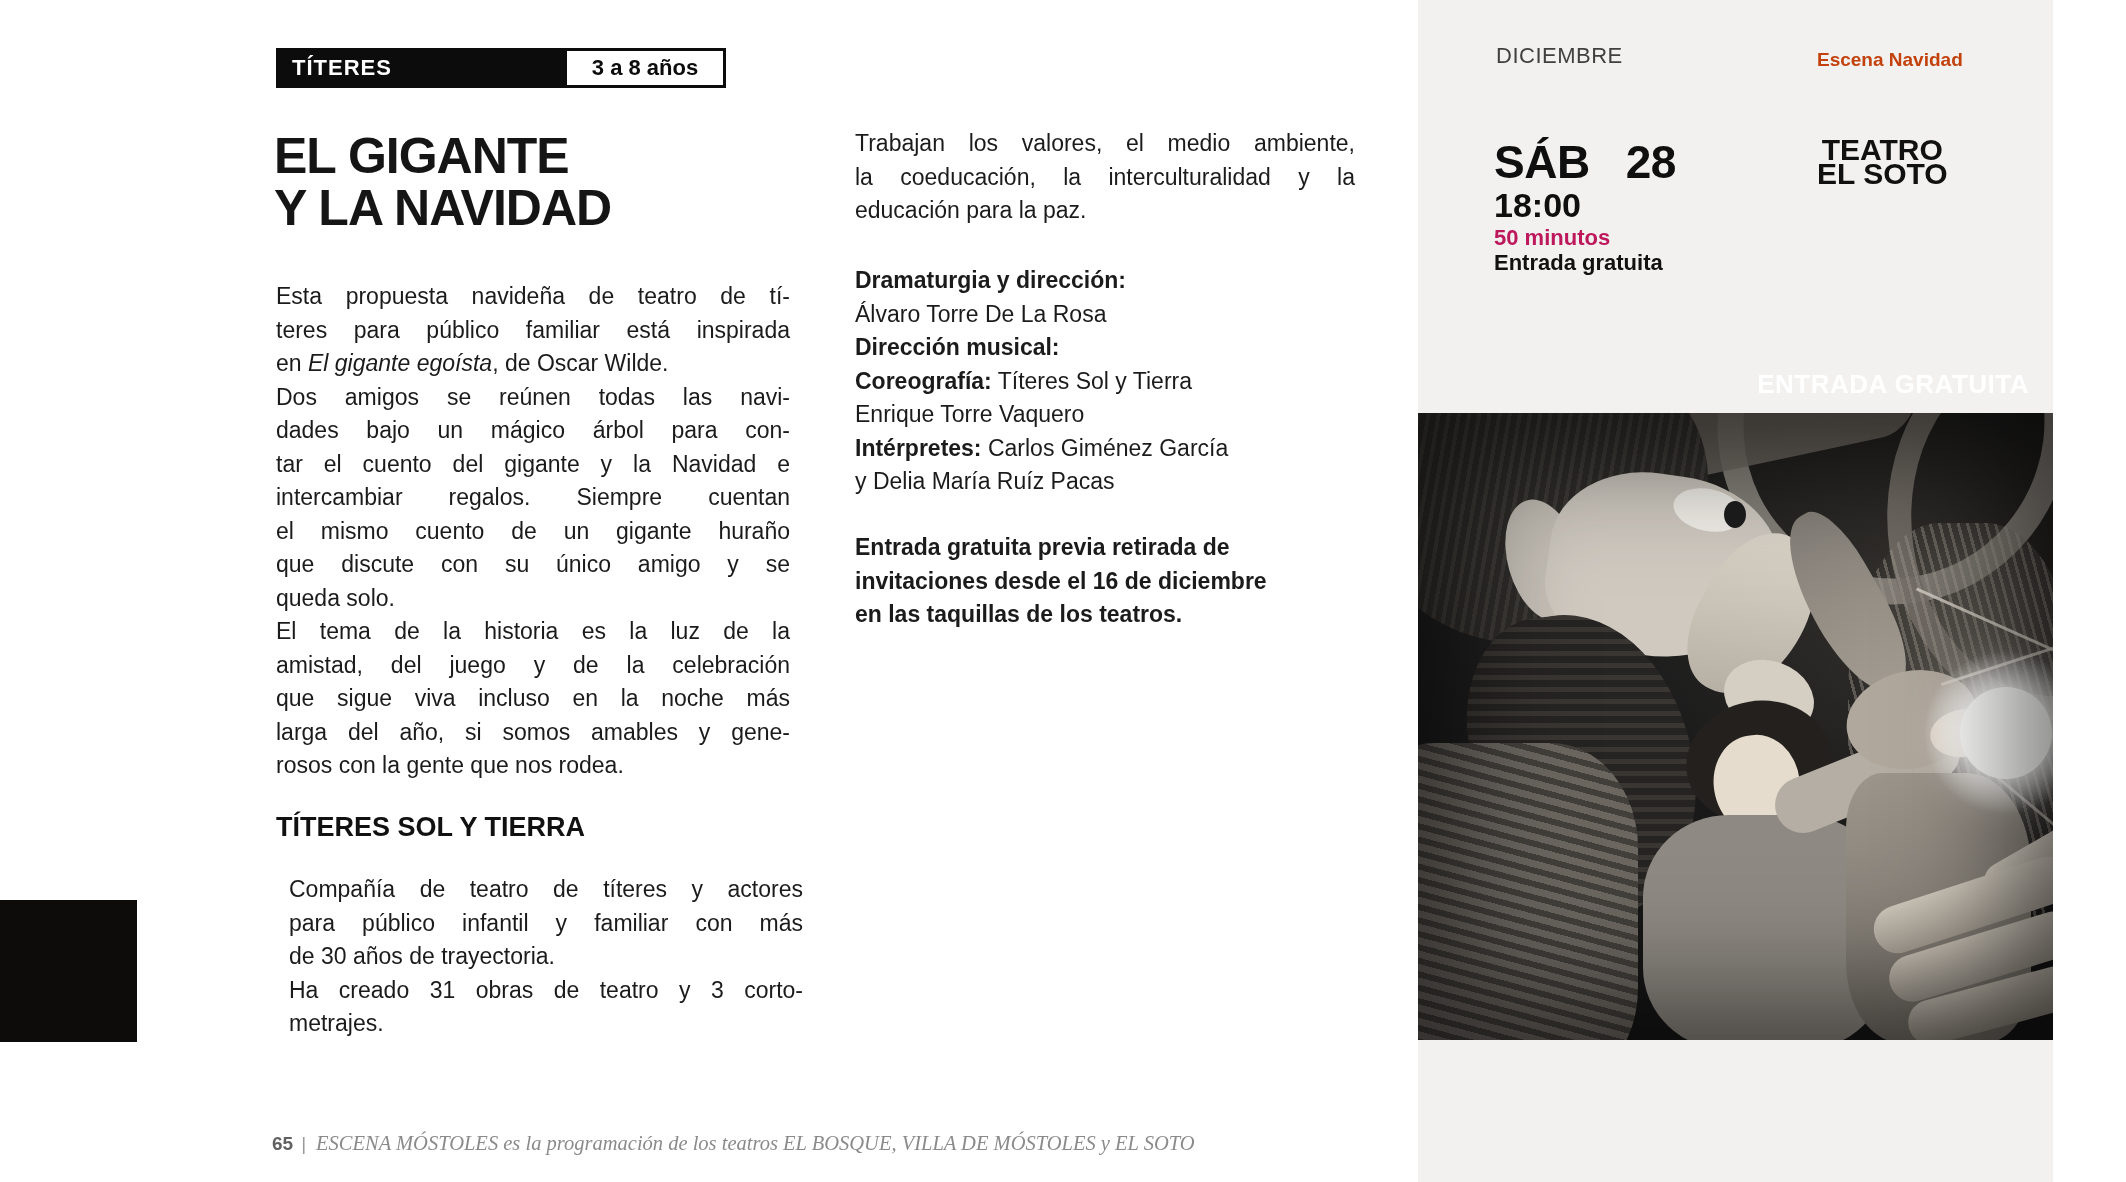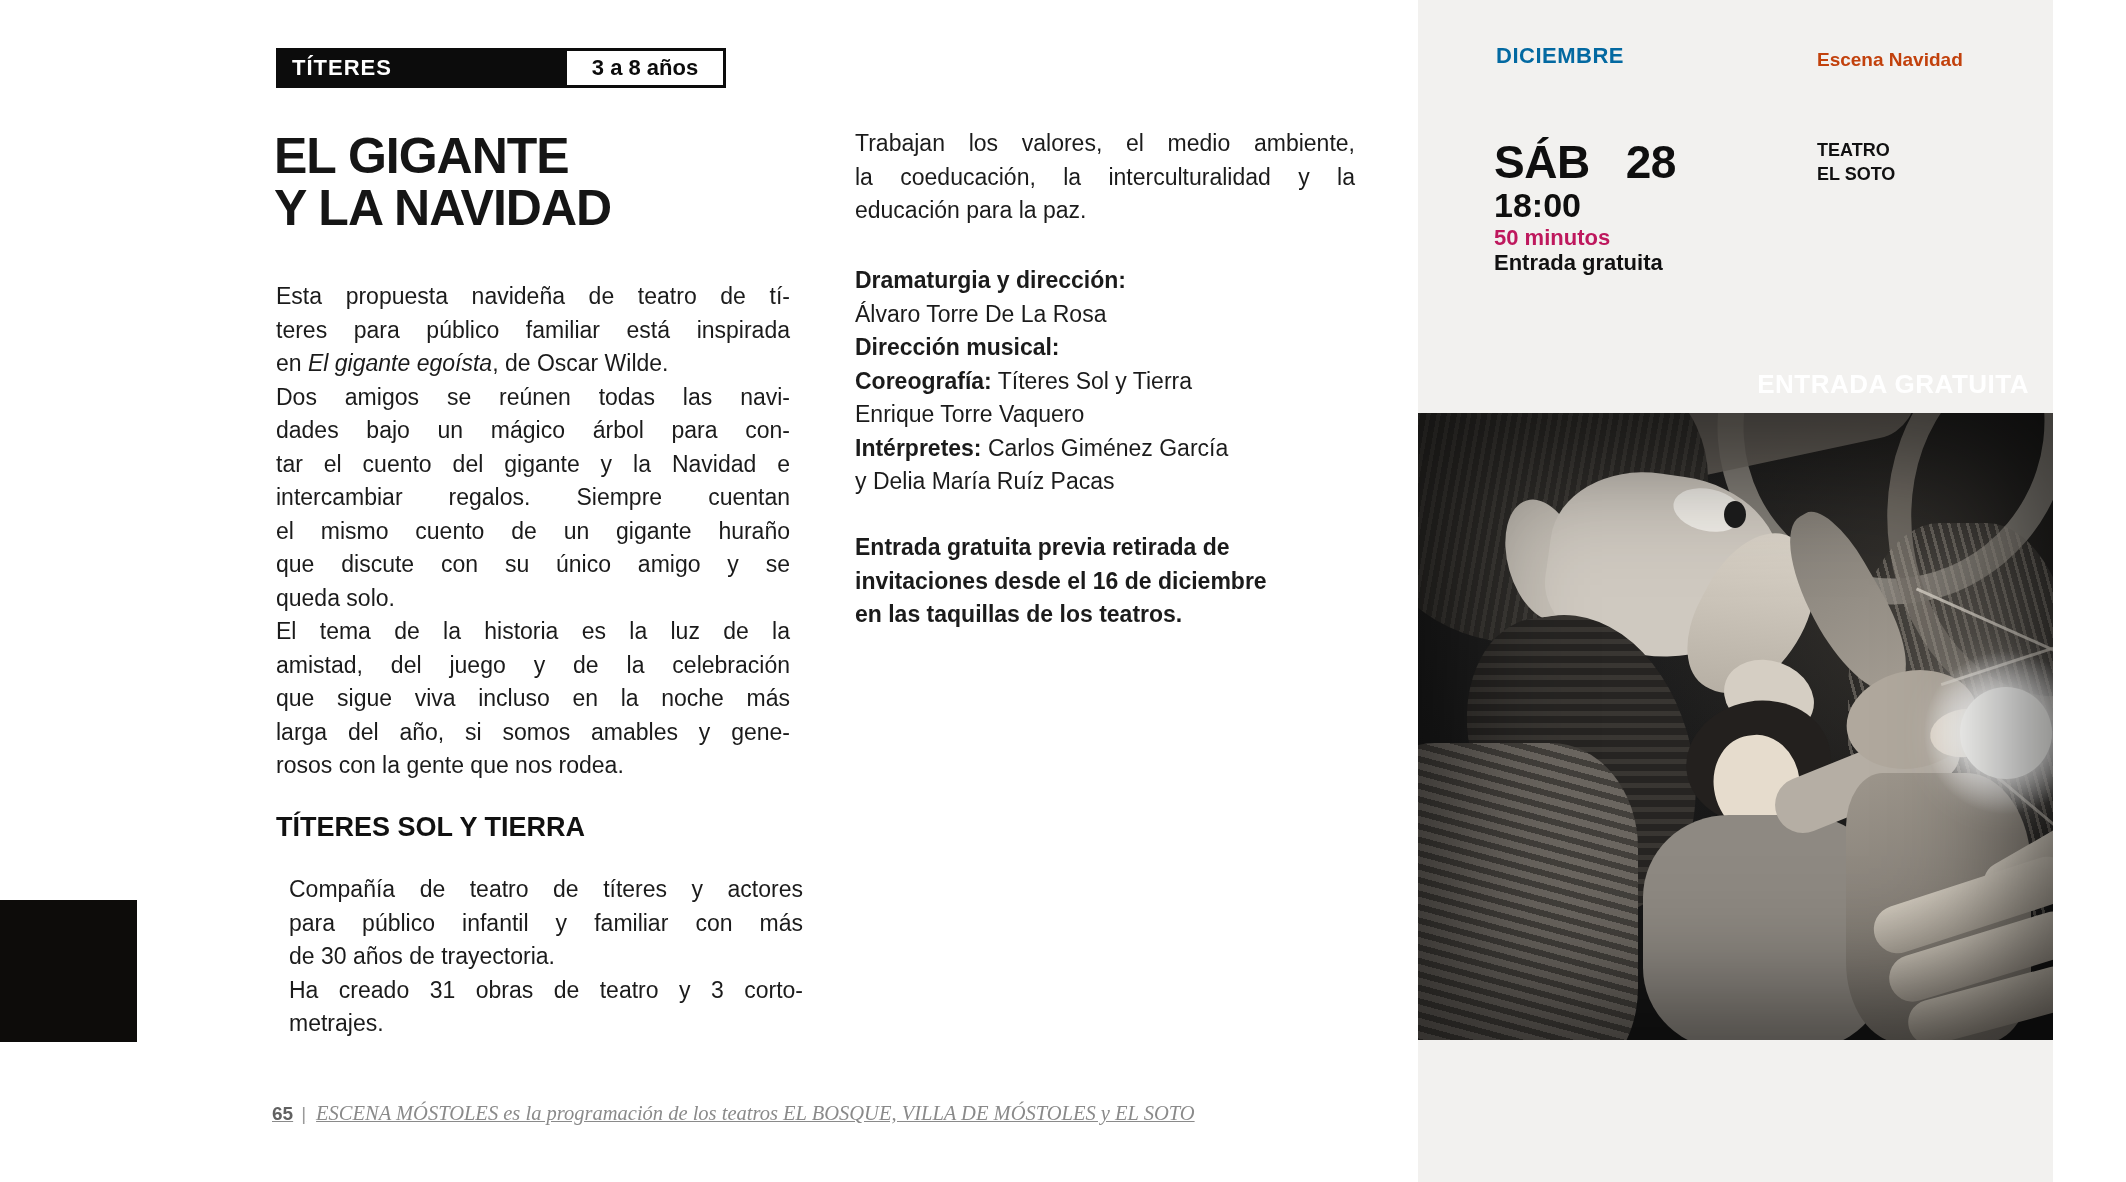--- a/index.html
+++ b/index.html
@@ -31,25 +31,25 @@
   .company{left:276px;top:873px;width:514px;margin-left:13px;}
 
   .mid-values{left:855px;top:127px;width:500px;}
   .credits{left:855px;top:264px;width:510px;}
   .cline b{font-weight:bold;}
   .ticket-note{left:855px;top:531px;width:510px;font-weight:bold;}
 
   
   .right-panel{left:1418px;top:0;width:635px;height:1182px;background:#f2f1ef;}
   .rp{position:absolute;line-height:1;}
-  .month{left:78px;top:45px;font-size:22px;font-weight:bold;letter-spacing:.5px;color:#0369a1;}
+  .month{left:78px;top:45px;font-size:22px;font-weight:normal;letter-spacing:.5px;color:#404040;}
   .brand{left:399px;top:50px;font-size:19px;font-weight:bold;color:#c2410c;}
   .dayrow{left:76px;top:139px;font-size:46px;font-weight:bold;letter-spacing:-.5px;color:#0f0f0f;}
   .dayrow .date{margin-left:36px;}
-  .venue{left:399px;top:138px;font-size:18px;font-weight:bold;line-height:24px;color:#111;}
+  .venue{left:399px;top:138px;font-size:30px;font-weight:bold;line-height:24px;color:#111;text-align:center;}
   .time{left:76px;top:188px;font-size:34px;font-weight:bold;color:#0f0f0f;}
   .duration{left:76px;top:227px;font-size:22px;font-weight:bold;color:#be185d;}
   .ticket{left:76px;top:252px;font-size:22px;font-weight:bold;color:#111;}
 
   .banner{left:0;top:354px;width:635px;height:59px;display:flex;align-items:center;justify-content:flex-end;
     box-sizing:border-box;padding-right:24px;color:#ffffff;font-weight:bold;font-size:26px;letter-spacing:.5px;}
 
   
   .photo{left:0;top:413px;width:635px;height:627px;background:
       radial-gradient(circle at 78% 30%, #35322e 0%, rgba(24,24,24,0) 42%),
@@ -92,21 +92,21 @@
   .ph-f1{left:452px;top:468px;width:205px;height:48px;background:linear-gradient(#cdc6ba,#a59e93);border-radius:26px;transform:rotate(-18deg);}
   .ph-f2{left:468px;top:520px;width:195px;height:47px;background:linear-gradient(#c7c0b4,#9b948a);border-radius:26px;transform:rotate(-17deg);}
   .ph-f3{left:488px;top:570px;width:175px;height:45px;background:linear-gradient(#bfb8ac,#8f887e);border-radius:24px;transform:rotate(-15deg);}
   .ph-thumb{left:560px;top:428px;width:125px;height:42px;background:linear-gradient(#d2cbbf,#aaa398);border-radius:22px;transform:rotate(-30deg);}
   .ph-vignette{left:0;top:0;width:635px;height:627px;box-shadow:inset 0 0 120px 40px rgba(0,0,0,.55);}
 
   
   .logo{left:0;top:900px;width:137px;height:142px;background:#0d0c0a;color:#fff;}
 
   
-  .footer{left:272px;top:1102px;font-size:19px;color:#8a8a8a;white-space:nowrap;text-decoration:underline;}
+  .footer{left:272px;top:1132px;font-size:19px;color:#8a8a8a;white-space:nowrap;}
   .footer .num{font-weight:bold;color:#616161;}
   .footer .sep{color:#9a9a9a;margin:0 10px 0 8px;}
   .footer .ftext{font-family:"Liberation Serif","DejaVu Serif",serif;font-style:italic;font-size:20.5px;color:#8a8a8a;}
 </style>
 </head>
 <body>
 
 <div class="page">
 
   <div class="abs category-bar">

